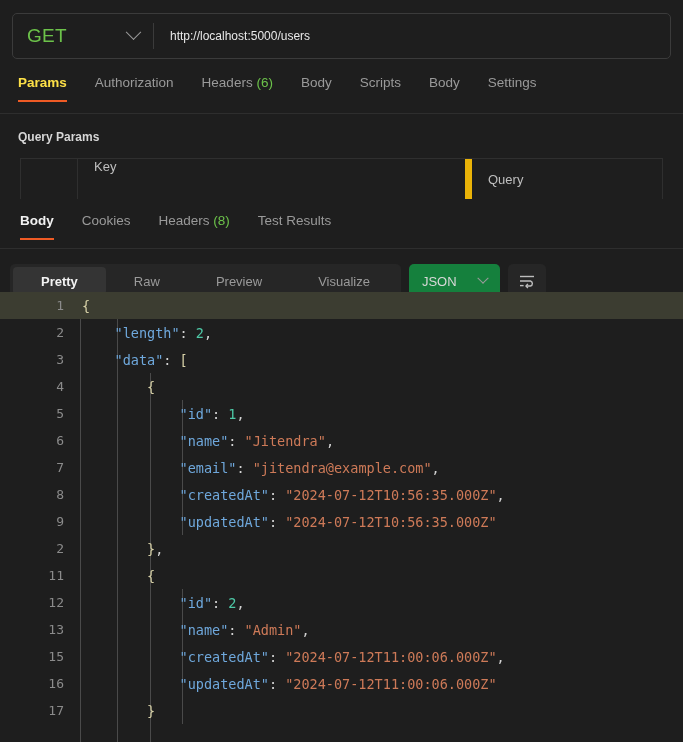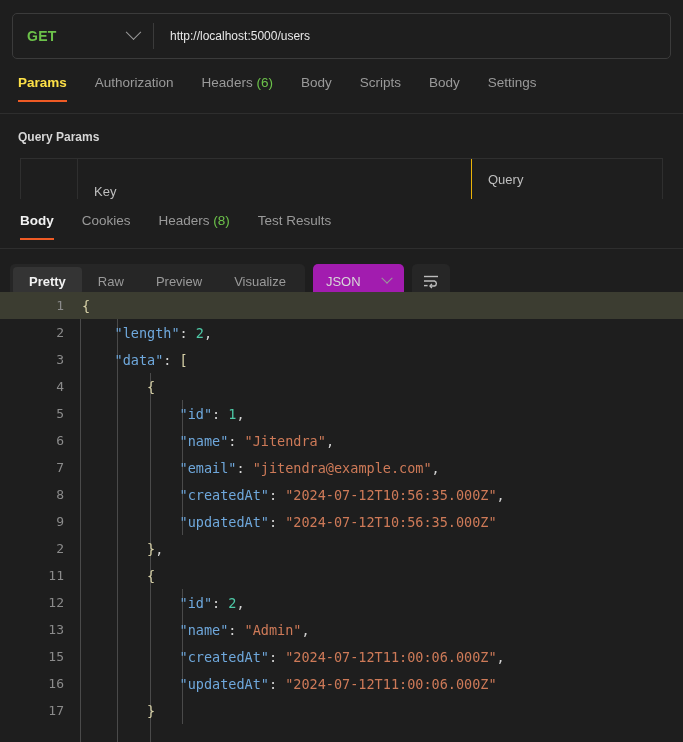--- a/index.html
+++ b/index.html
@@ -21,21 +21,21 @@
     display: flex;
     align-items: stretch;
   }
   .method-box {
     width: 140px;
     display: flex; align-items: center;
     padding: 0 14px;
     position: relative;
   }
   .method-label {
-    font-size: 14px; font-weight: 700; letter-spacing: .3px;
+    font-size: 19px; font-weight: 400; letter-spacing: .3px;
   }
   .chev {
     margin-left: auto;
     width: 11px; height: 11px;
     border-right: 1.6px solid #9a9a9a;
     border-bottom: 1.6px solid #9a9a9a;
     transform: rotate(45deg) translate(-3px,-3px);
   }
   .method-sep { width: 1px; background: #3b3b3b; margin: 9px 0; }
   .url-input {
@@ -81,22 +81,22 @@
   #params-table {
     margin: 14px 20px 0 20px;
     border: 1px solid #2f2f2f;
     border-bottom: none;
     height: 41px;
     display: flex;
   }
   .pcol-check { width: 57px; border-right: 1px solid #2f2f2f; }
   .pcol-key {
     flex: 1;
-    border-right: 1px solid #eab308;
-    display: flex; align-items: flex-end; padding-left: 16px;
+    border-right: 7px solid #eab308;
+    display: flex; align-items: flex-start; padding-left: 16px;
   }
   .pcol-val { width: 190px; display: flex; align-items: center; padding-left: 16px; }
   .pcol-label { font-size: 13px; color: #bfbfbf; font-weight: 400; }
 
   
   #resp-tabs {
     margin-top: 11px;
     height: 39px;
     display: flex; align-items: flex-start;
     padding-left: 6px;
@@ -126,30 +126,30 @@
     display: flex; align-items: center; gap: 8px;
   }
   .seg-group {
     display: flex; align-items: center;
     background: #262626;
     border-radius: 5px;
     height: 34px;
     padding: 3px;
   }
   .seg {
-    padding: 0 16px; height: 28px;
+    padding: 0 28px; height: 28px;
     display: flex; align-items: center;
     font-size: 13px; color: #9a9a9a;
     border-radius: 4px; cursor: pointer;
     white-space: nowrap;
   }
   .seg.active { background: #343434; color: #f2f2f2; font-weight: 700; }
   .fmt-group {
     display: flex; align-items: center; gap: 22px;
-    background: #a21caf; border-radius: 5px;
+    background: #15803d; border-radius: 5px;
     height: 34px; padding: 0 13px;
     cursor: pointer;
   }
   .fmt-label { font-size: 13px; color: #d8d8d8; }
   .chev-sm {
     width: 8px; height: 8px;
     border-right: 1.5px solid #9a9a9a;
     border-bottom: 1.5px solid #9a9a9a;
     transform: rotate(45deg) translate(-2px,-2px);
   }

